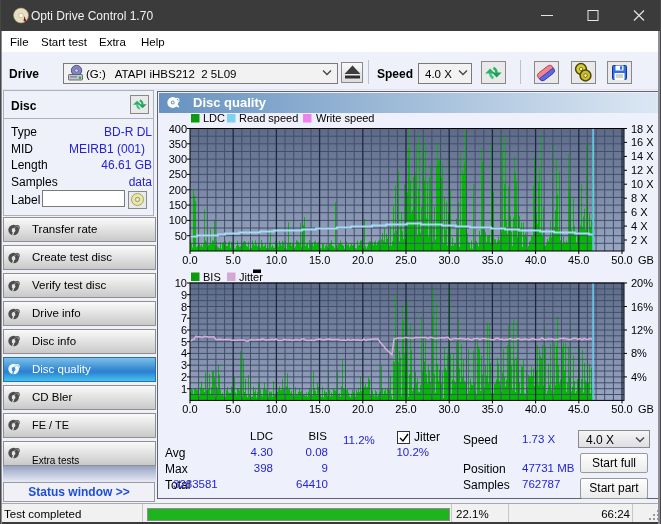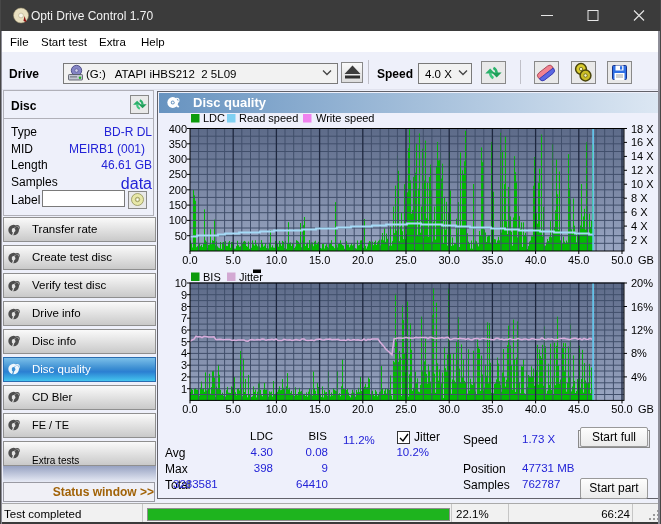--- a/index.html
+++ b/index.html
@@ -98,21 +98,21 @@
 <path d="M15.5 11 Q15.2 6.5 11.5 4.7" stroke="#2ab06a" stroke-width="3.1" fill="none"></path>
 </svg>
 <div class="abs" style="left:3px;top:118px;width:149px;height:1px;background:#b0b0b8"></div>
 <div class="abs" style="left:10px;top:125px;font-size:12px">Type</div>
 <div class="abs blue" style="left:0;top:125px;width:151px;text-align:right;font-size:12px">BD-R DL</div>
 <div class="abs" style="left:10px;top:142px;font-size:12px">MID</div>
 <div class="abs blue" style="left:0;top:142px;width:144px;text-align:right;font-size:12px">MEIRB1 (001)</div>
 <div class="abs" style="left:10px;top:158px;font-size:12px">Length</div>
 <div class="abs blue" style="left:0;top:158px;width:151px;text-align:right;font-size:12px">46.61 GB</div>
 <div class="abs" style="left:10px;top:175px;font-size:12px">Samples</div>
-<div class="abs blue" style="left:0;top:175px;width:151px;text-align:right;font-size:16px">data</div>
+<div class="abs blue" style="left:0;top:175px;width:151px;text-align:right;font-size:12px">data</div>
 <div class="abs" style="left:10px;top:193px;font-size:12px">Label</div>
 <div class="abs" style="left:41px;top:190px;width:83px;height:17px;background:#fff;border:1px solid #7a7a7a"></div>
 <div class="tbtn" style="left:127px;top:191px;width:19px;height:18px"></div>
 <svg style="position:absolute;left:129px;top:192px" width="15" height="15" viewBox="0 0 20 20">
 <circle cx="10" cy="10" r="8" fill="#e8e8a8" stroke="#8a8a50" stroke-width="1"></circle>
 <circle cx="10" cy="10" r="3" fill="#c8c890" stroke="#8a8a50" stroke-width="0.8"></circle>
 <circle cx="10" cy="10" r="1.5" fill="#fff"></circle>
 </svg>
 
 <div class="abs" style="left:2px;top:217.3px;width:153px;height:25px;background:linear-gradient(#fafafa,#c9c9c9);border:1px solid #8f8f8f;color:#000"></div>
@@ -182,21 +182,21 @@
 <div class="abs" style="left:2px;top:440.5px;width:153px;height:25px;background:linear-gradient(#fafafa,#c9c9c9);border:1px solid #8f8f8f;color:#000"></div>
 <svg style="position:absolute;left:6px;top:446.0px" width="14" height="14" viewBox="0 0 20 20">
 <circle cx="9.5" cy="10" r="7.6" fill="#4e4e4e"></circle>
 <circle cx="9.5" cy="10" r="2.7" fill="#e3e3e3"></circle>
 <path d="M14 2.5 L7.5 13 L11 9 L8 17.5" stroke="#e3e3e3" stroke-width="1.6" fill="none"></path>
 <circle cx="14.5" cy="6.5" r="3" fill="none" stroke="#4e4e4e" stroke-width="1.5"></circle>
 </svg>
 <div class="abs" style="left:31px;top:455px;font-size:10px;color:#000">Extra tests</div>
 
 <div class="abs" style="left:2px;top:466px;width:153px;height:16px;background:linear-gradient(#97a2c2,#e7eaf5)"></div>
-<div class="abs" style="left:2px;top:482px;width:152px;height:20px;border:1px solid #9a9aa2;background:#f0f0f6;text-align:right;font-size:12px;font-weight:bold;line-height:19px;color:#a16207">Status window &gt;&gt;</div>
+<div class="abs" style="left:2px;top:482px;width:152px;height:20px;border:1px solid #9a9aa2;background:#f0f0f6;text-align:center;font-size:12px;font-weight:bold;line-height:19px;color:#1d4ed8">Status window &gt;&gt;</div>
 
 <div class="abs" style="left:156px;top:91px;width:503px;height:408px;background:#eef0fb;border:1px solid #62626a;border-right:1px solid #9898a2"></div>
 <div class="abs" style="left:158px;top:92.5px;width:499px;height:20px;background:linear-gradient(90deg,#6793c0,#dce7f3)"></div>
 <svg class="abs" style="left:165px;top:95px" width="15" height="15" viewBox="0 0 20 20">
 <circle cx="9" cy="10" r="7.2" fill="#fff"></circle>
 <circle cx="9" cy="10" r="2.6" fill="#6d96c0"></circle>
 <circle cx="9" cy="10" r="1.4" fill="#fff"></circle>
 <path d="M13 13 L17 16" stroke="#fff" stroke-width="2.4" fill="none"></path>
 <circle cx="14.5" cy="7" r="2.8" fill="none" stroke="#fff" stroke-width="1.4"></circle>
 </svg>
@@ -322,21 +322,21 @@
 <div class="abs blue" style="left:521px;top:433px;font-size:11.5px">1.73 X</div>
 <div class="abs txt13" style="left:462px;top:462px">Position</div>
 <div class="abs blue" style="left:521px;top:462px;font-size:11.5px">47731 MB</div>
 <div class="abs txt13" style="left:462px;top:478px">Samples</div>
 <div class="abs blue" style="left:521px;top:478px;font-size:11.5px">762787</div>
 <div class="abs" style="left:577px;top:430px;width:72px;height:18px;background:linear-gradient(#f6f6f6,#dedee4);border:1px solid #8a8a8a"></div>
 <div class="abs" style="left:585px;top:433px;font-size:12px">4.0 X</div>
 <svg class="abs" style="left:633px;top:436px" width="12" height="8" viewBox="0 0 12 8">
     <path d="M2 1.5 L6 5.5 L10 1.5" stroke="#444" stroke-width="1.3" fill="none"></path>
   </svg>
-<div class="abs txt13" style="left:579px;top:427px;width:68px;height:20px;border:1px solid #999;border-radius:2px;background:linear-gradient(#fdfdfd,#ebebeb);text-align:center;line-height:18px">Start full</div>
+<div class="abs txt13" style="left:579px;top:453px;width:68px;height:20px;border:1px solid #999;border-radius:2px;background:linear-gradient(#fdfdfd,#ebebeb);text-align:center;line-height:18px">Start full</div>
 <div class="abs txt13" style="left:579px;top:478px;width:68px;height:21px;border:1px solid #999;border-radius:2px;background:linear-gradient(#fdfdfd,#ebebeb);text-align:center;line-height:19px">Start part</div>
 
 <div class="abs" style="left:657px;top:31px;width:2px;height:493px;background:#8e8e98;z-index:60"></div>
 <div class="abs" style="left:659px;top:31px;width:2px;height:493px;background:#47474d;z-index:60"></div>
 <div class="abs" style="left:0;top:31px;width:1px;height:493px;background:#8e8e98;z-index:60"></div>
 
 <div class="abs" style="left:0;top:503px;width:661px;height:21px;background:#f1f1f1;border-top:1px solid #aaa;border-bottom:2px solid #3a3a3a"></div>
 <div class="abs" style="left:3px;top:508px;font-size:11.5px">Test completed</div>
 <div class="abs" style="left:141px;top:504px;width:1px;height:18px;background:#c6c6c6"></div>
 <div class="abs" style="left:146px;top:508px;width:303px;height:13px;border:1px solid #8e8e8e;background:#f8f8f8"></div>

